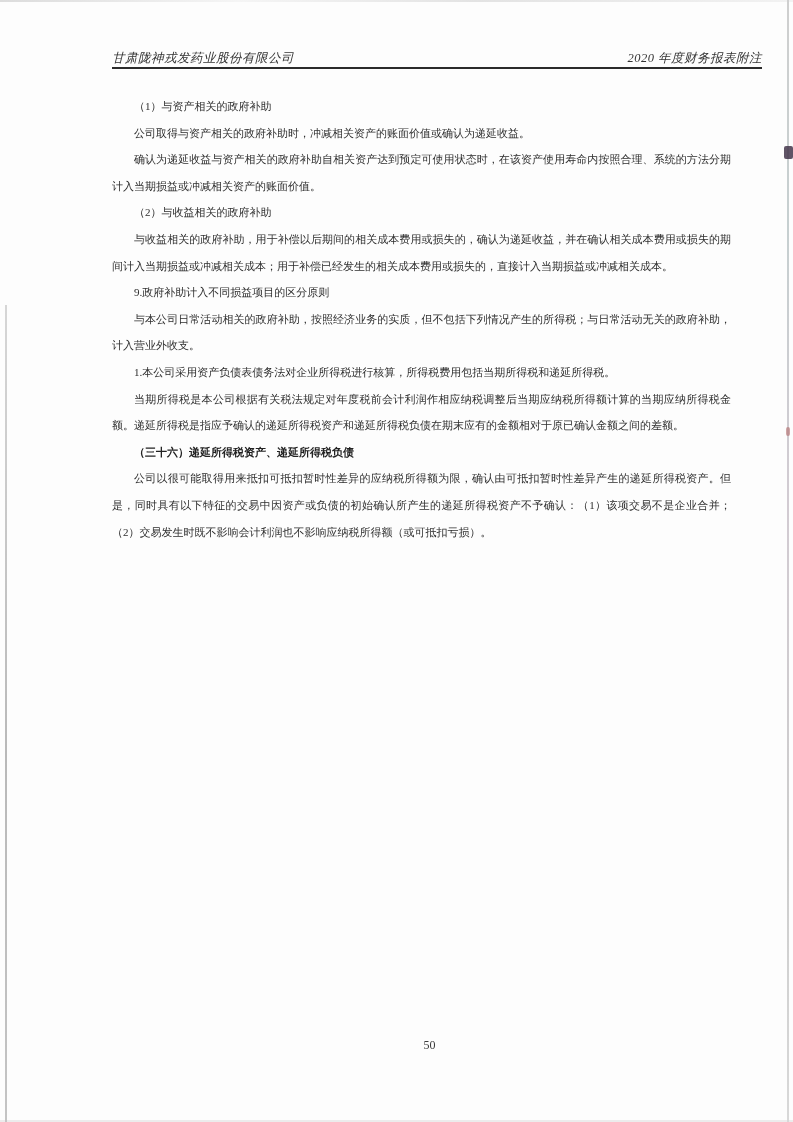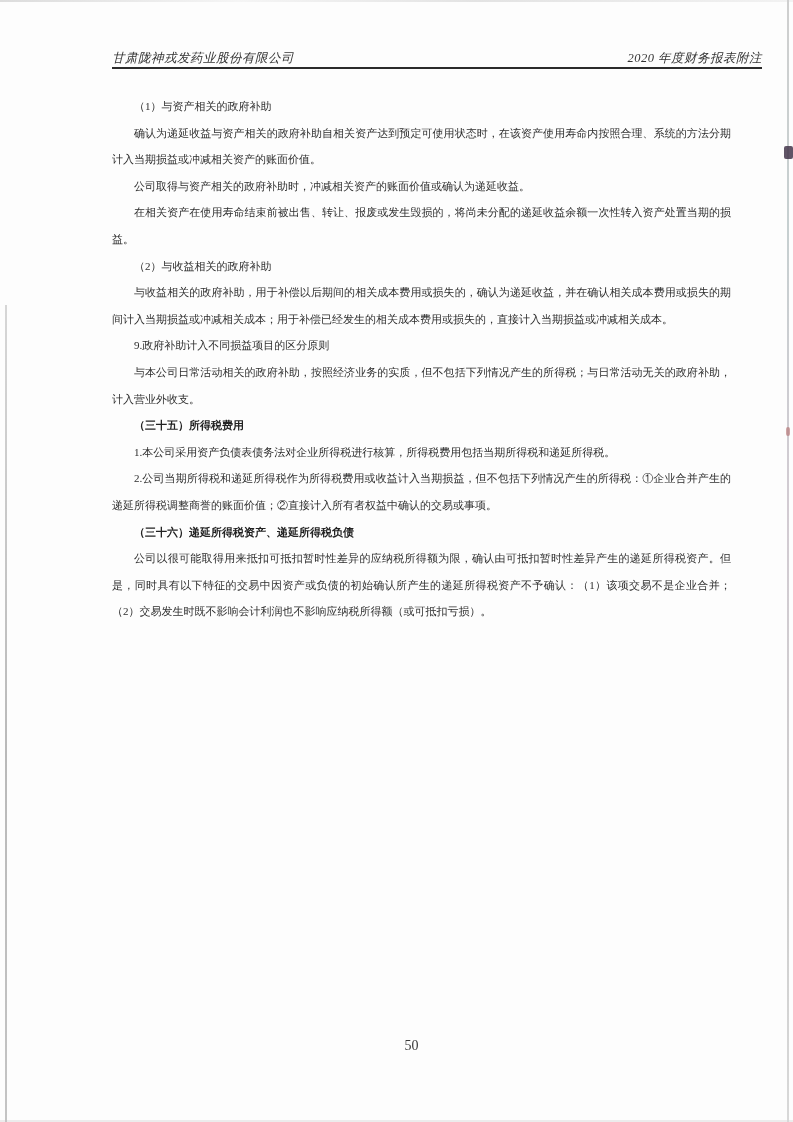--- a/index.html
+++ b/index.html
@@ -27,22 +27,22 @@
     font-size:12.5px; letter-spacing:.5px; color:#333;font-style:italic;
   }
   .content {
     position:absolute; left:112px; top:93px; width:619px;
     font-size:11px; line-height:26.6px;
     text-align:justify;
   }
   .content p { margin:0; text-indent:2em; }
   .content p.bold { font-weight:bold; color:#222; }
   .footer {
-    position:absolute; left:102px; top:1038px; width:619px;
-    text-align:center; font-size:14px; color:#3a3a3a;
+    position:absolute; left:120px; top:1038px; width:619px;
+    text-align:center; font-size:12px; color:#3a3a3a;
   }
 </style>
 </head>
 <body>
 
 <div class="page">
 
   <div class="edge-top"></div>
   <div class="edge-bottom"></div>
   <div class="edge-left"></div>
@@ -50,30 +50,28 @@
   <div class="smudge-1"></div>
   <div class="smudge-2"></div>
 
   <div class="header">
     <span>甘肃陇神戎发药业股份有限公司</span>
     <span>2020 年度财务报表附注</span>
   </div>
 
   <div class="content">
     <p>（1）与资产相关的政府补助</p>
+    <p>公司取得与资产相关的政府补助时，冲减相关资产的账面价值或确认为递延收益。</p>
     <p>确认为递延收益与资产相关的政府补助自相关资产达到预定可使用状态时，在该资产使用寿命内按照合理、系统的方法分期计入当期损益或冲减相关资产的账面价值。</p>
-    <p>公司取得与资产相关的政府补助时，冲减相关资产的账面价值或确认为递延收益。</p>
-    <p>在相关资产在使用寿命结束前被出售、转让、报废或发生毁损的，将尚未分配的递延收益余额一次性转入资产处置当期的损益。</p>
     <p>（2）与收益相关的政府补助</p>
     <p>与收益相关的政府补助，用于补偿以后期间的相关成本费用或损失的，确认为递延收益，并在确认相关成本费用或损失的期间计入当期损益或冲减相关成本；用于补偿已经发生的相关成本费用或损失的，直接计入当期损益或冲减相关成本。</p>
     <p>9.政府补助计入不同损益项目的区分原则</p>
     <p>与本公司日常活动相关的政府补助，按照经济业务的实质，但不包括下列情况产生的所得税；与日常活动无关的政府补助，计入营业外收支。</p>
-    <p class="bold">（三十五）所得税费用</p>
     <p>1.本公司采用资产负债表债务法对企业所得税进行核算，所得税费用包括当期所得税和递延所得税。</p>
-    <p>2.公司当期所得税和递延所得税作为所得税费用或收益计入当期损益，但不包括下列情况产生的所得税：①企业合并产生的递延所得税调整商誉的账面价值；②直接计入所有者权益中确认的交易或事项。</p>
+    <p>当期所得税是本公司根据有关税法规定对年度税前会计利润作相应纳税调整后当期应纳税所得额计算的当期应纳所得税金额。递延所得税是指应予确认的递延所得税资产和递延所得税负债在期末应有的金额相对于原已确认金额之间的差额。</p>
     <p class="bold">（三十六）递延所得税资产、递延所得税负债</p>
     <p>公司以很可能取得用来抵扣可抵扣暂时性差异的应纳税所得额为限，确认由可抵扣暂时性差异产生的递延所得税资产。但是，同时具有以下特征的交易中因资产或负债的初始确认所产生的递延所得税资产不予确认：（1）该项交易不是企业合并；（2）交易发生时既不影响会计利润也不影响应纳税所得额（或可抵扣亏损）。</p>
   </div>
 
   <div class="footer">
     <span>50</span>
   </div>
 
 </div>
 

